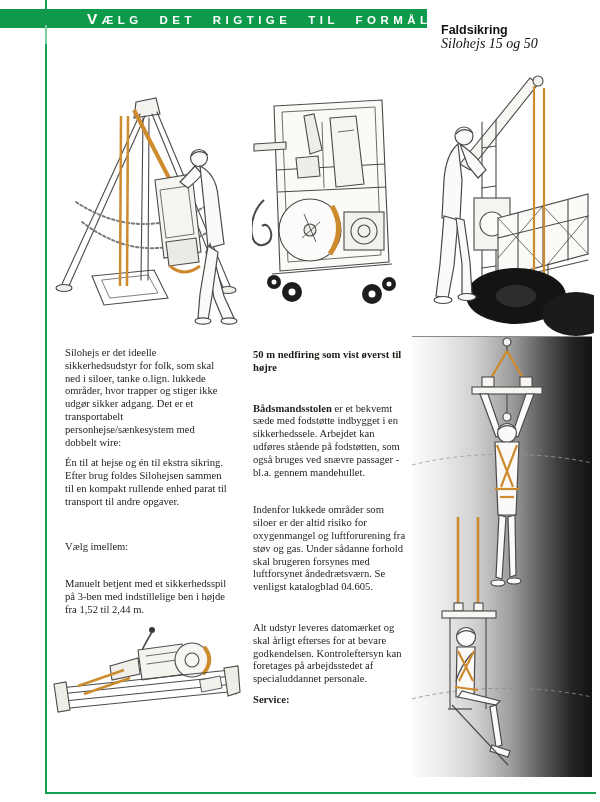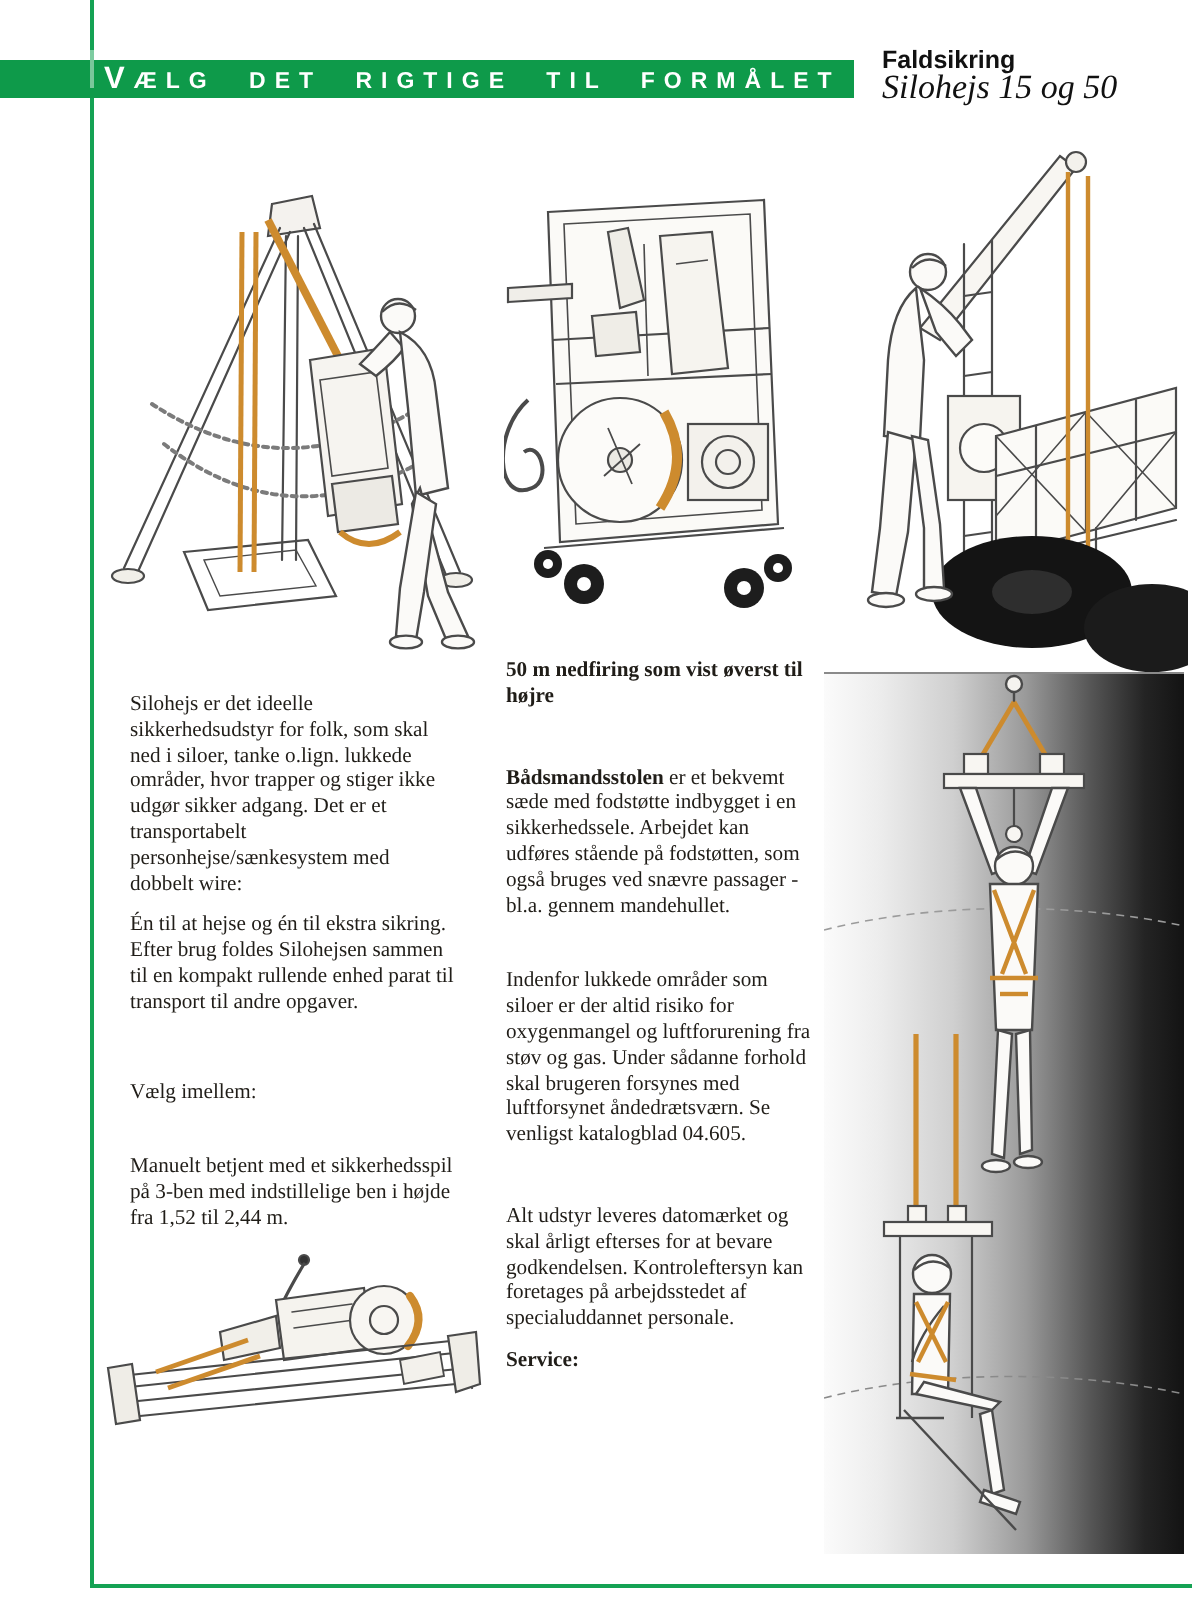--- a/index.html
+++ b/index.html
@@ -4,35 +4,35 @@
 <style>
   * { margin:0; padding:0; box-sizing:border-box; }
   body { background:#888; font-family:"Liberation Serif", serif; }
   .page {
     position:relative; width:600px; height:802px; margin:0 auto;
     background:#ffffff; overflow:hidden; color:#1e1e1e;
   }
   
   .vline { position:absolute; left:45px; top:0; width:1.5px; height:793px; background:#15a254; z-index:1; }
   .banner {
-    position:absolute; left:0; top:30px; width:427px; height:19px;
+    position:absolute; left:0; top:9px; width:427px; height:19px;
     background:#0e9a4a; z-index:2; color:#ffffff;
     font-family:"Liberation Sans", sans-serif; font-weight:bold;
     font-size:11.5px; line-height:19px; letter-spacing:4.5px; word-spacing:9px;
-    padding-left:52px; white-space:nowrap; display:block;
+    padding-left:87px; white-space:nowrap; display:block;
   }
   .banner::first-letter { font-size:15.5px; }
   .banner-cross { position:absolute; left:45px; top:25px; width:1.5px; height:19px; background:rgba(255,255,255,.45); z-index:3; }
   .hdr-right { position:absolute; left:441px; top:23px; width:150px; z-index:2; }
   .hdr-cat { font-family:"Liberation Sans", sans-serif; font-weight:bold; font-size:12.5px; line-height:14px; color:#111; }
-  .hdr-sub { font-family:"Liberation Serif", serif; font-style:italic; font-size:17px; line-height:13px; color:#111; }
+  .hdr-sub { font-family:"Liberation Serif", serif; font-style:italic; font-size:14px; line-height:13px; color:#111; }
   
   .col { position:absolute; font-size:10.6px; line-height:12.8px; color:#201d18; }
   .col-left   { left:57px;  top:339px; width:180px; }
-  .col-middle { left:245px; top:322px; width:171px; }
+  .col-middle { left:245px; top:341px; width:171px; }
   .p  { margin:8px; }
   .gap-s { height:9px; }
   .gap-m { height:12px; }
   .gap-l { height:16px; }
   .bold { font-weight:bold; }
   
   .illus { position:absolute; }
   .silo {
     position:absolute; left:412px; top:336px; width:180px; height:441px;
     background:linear-gradient(90deg,#fbfbfb 0%,#ececec 16%,#cfcfcf 36%,#9a9a9a 56%,#565656 74%,#242424 89%,#131313 100%);

